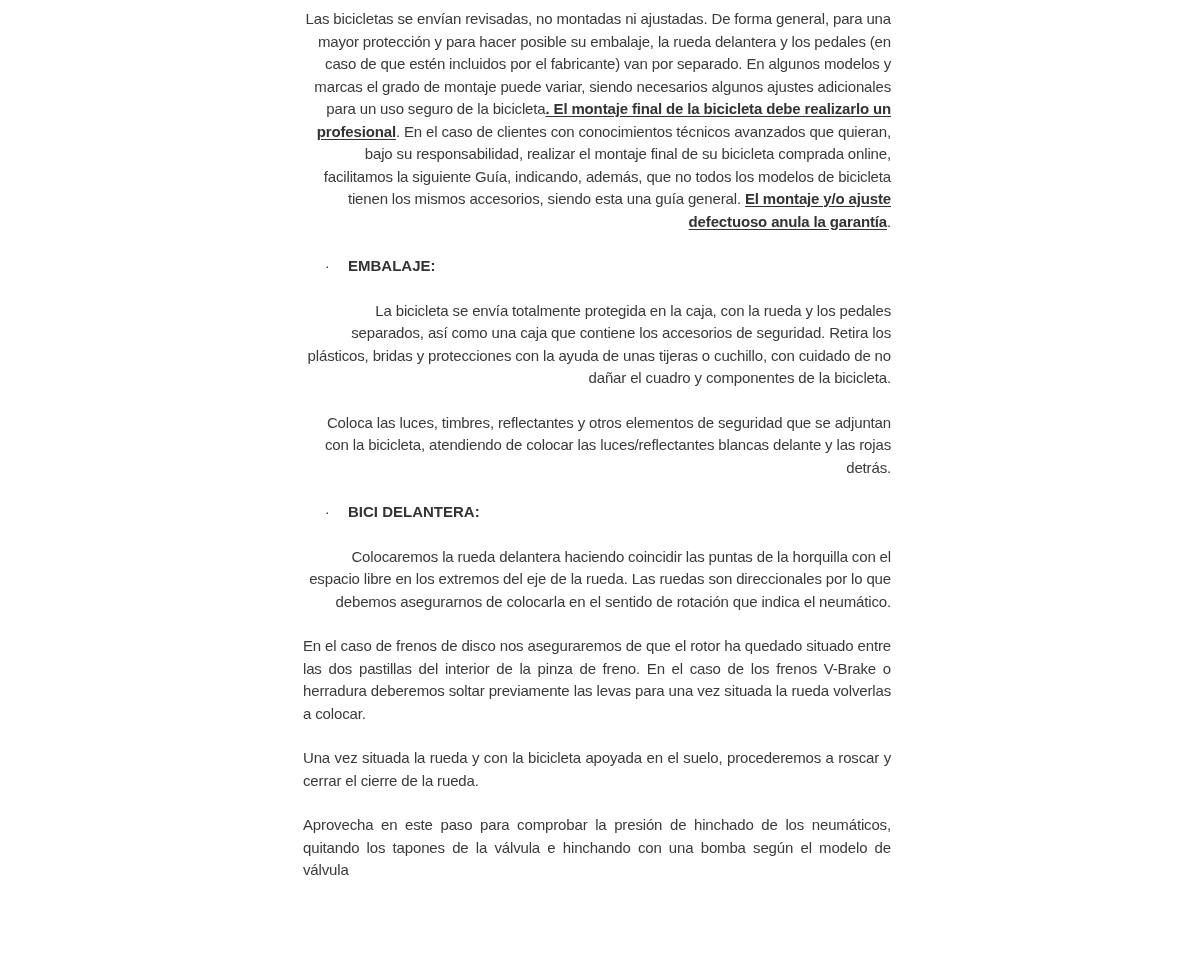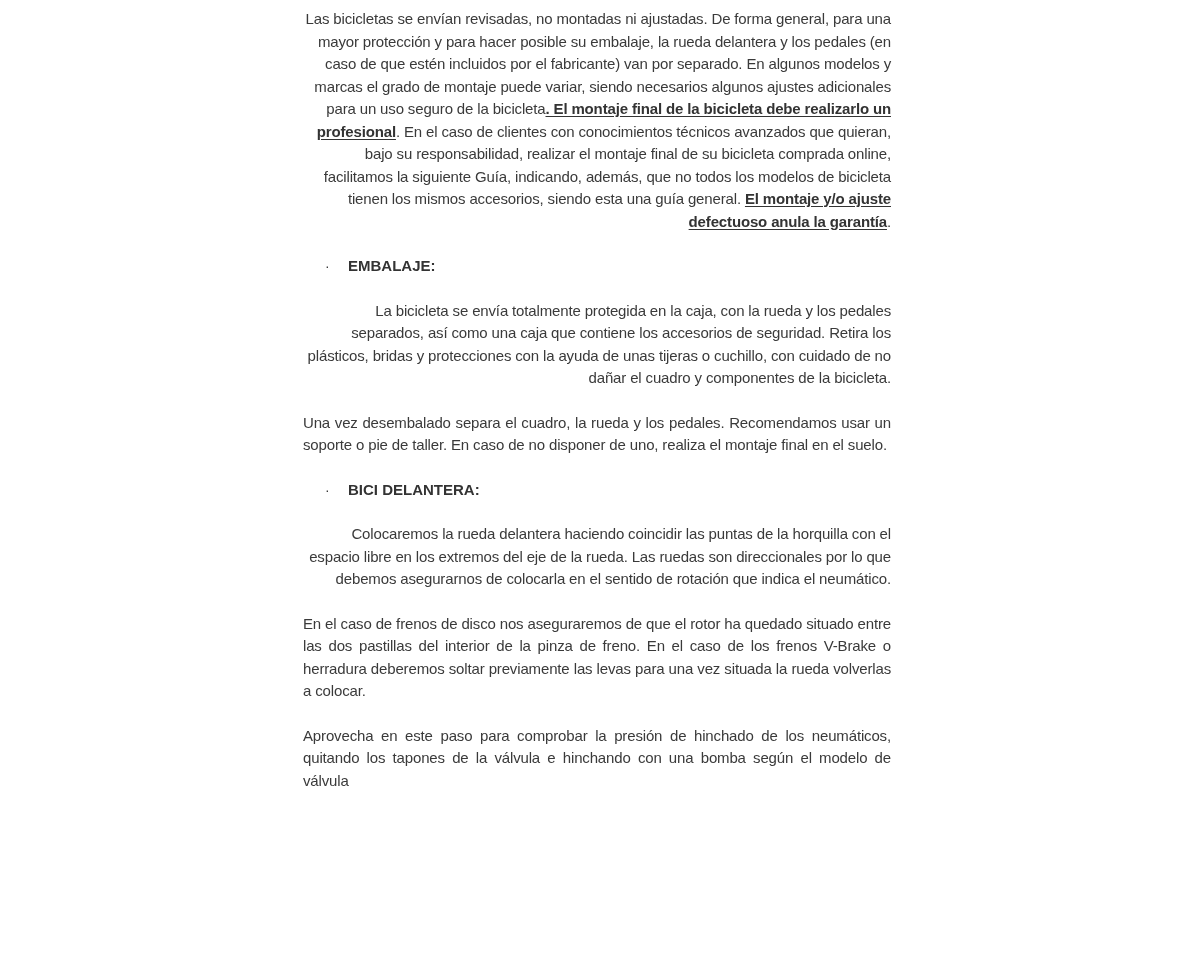--- a/index.html
+++ b/index.html
@@ -67,22 +67,23 @@
 <body>
 
 <div class="doc">
   <div>
       <p class="para"><span class="seg-normal">Las bicicletas se envían revisadas, no montadas ni ajustadas. De forma general, para una mayor protección y para hacer posible su embalaje, la rueda delantera y los pedales (en caso de que estén incluidos por el fabricante) van por separado. En algunos modelos y marcas el grado de montaje puede variar, siendo necesarios algunos ajustes adicionales para un uso seguro de la bicicleta</span><span class="seg-bold">. El montaje final de la bicicleta debe realizarlo un profesional</span><span class="seg-normal">. En el caso de clientes con conocimientos técnicos avanzados que quieran, bajo su responsabilidad, realizar el montaje final de su bicicleta comprada online, facilitamos la siguiente Guía, indicando, además, que no todos los modelos de bicicleta tienen los mismos accesorios, siendo esta una guía general. </span><span class="seg-bold">El montaje y/o ajuste defectuoso anula la garantía</span><span class="seg-normal">.</span></p>
       <div class="bullet-heading">
         <span class="bullet">·</span>
         <span class="heading-label">EMBALAJE:</span>
       </div>
       <p class="para"><span class="seg-normal">La bicicleta se envía totalmente protegida en la caja, con la rueda y los pedales separados, así como una caja que contiene los accesorios de seguridad. Retira los plásticos, bridas y protecciones con la ayuda de unas tijeras o cuchillo, con cuidado de no dañar el cuadro y componentes de la bicicleta.</span></p>
-      <p class="para justify"><span class="seg-normal">Una vez desembalado separa el cuadro, la rueda y los pedales. Recomendamos usar un soporte o pie de taller. En caso de no disponer de uno, realiza el montaje final en el suelo.</span></p>
+      <p class="para"><span class="seg-normal">Coloca las luces, timbres, reflectantes y otros elementos de seguridad que se adjuntan con la bicicleta, atendiendo de colocar las luces/reflectantes blancas delante y las rojas detrás.</span></p>
       <div class="bullet-heading">
         <span class="bullet">·</span>
         <span class="heading-label">BICI DELANTERA:</span>
       </div>
       <p class="para"><span class="seg-normal">Colocaremos la rueda delantera haciendo coincidir las puntas de la horquilla con el espacio libre en los extremos del eje de la rueda. Las ruedas son direccionales por lo que debemos asegurarnos de colocarla en el sentido de rotación que indica el neumático.</span></p>
       <p class="para justify"><span class="seg-normal">En el caso de frenos de disco nos aseguraremos de que el rotor ha quedado situado entre las dos pastillas del interior de la pinza de freno. En el caso de los frenos V-Brake o herradura deberemos soltar previamente las levas para una vez situada la rueda volverlas a colocar.</span></p>
+      <p class="para justify"><span class="seg-normal">Una vez situada la rueda y con la bicicleta apoyada en el suelo, procederemos a roscar y cerrar el cierre de la rueda.</span></p>
       <p class="para justify"><span class="seg-normal">Aprovecha en este paso para comprobar la presión de hinchado de los neumáticos, quitando los tapones de la válvula e hinchando con una bomba según el modelo de válvula</span></p>
     </div>
 </div>
 
 </body></html>

